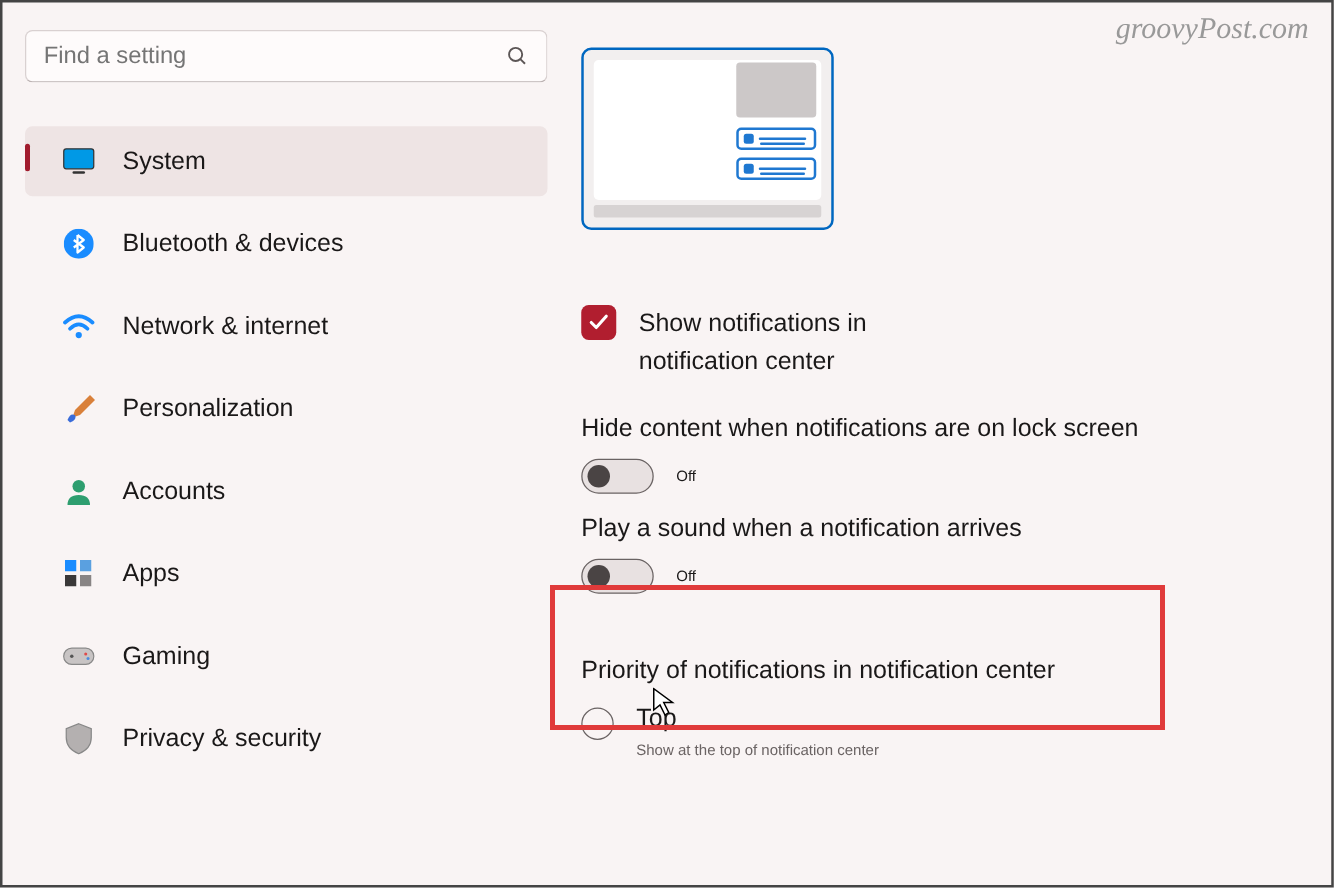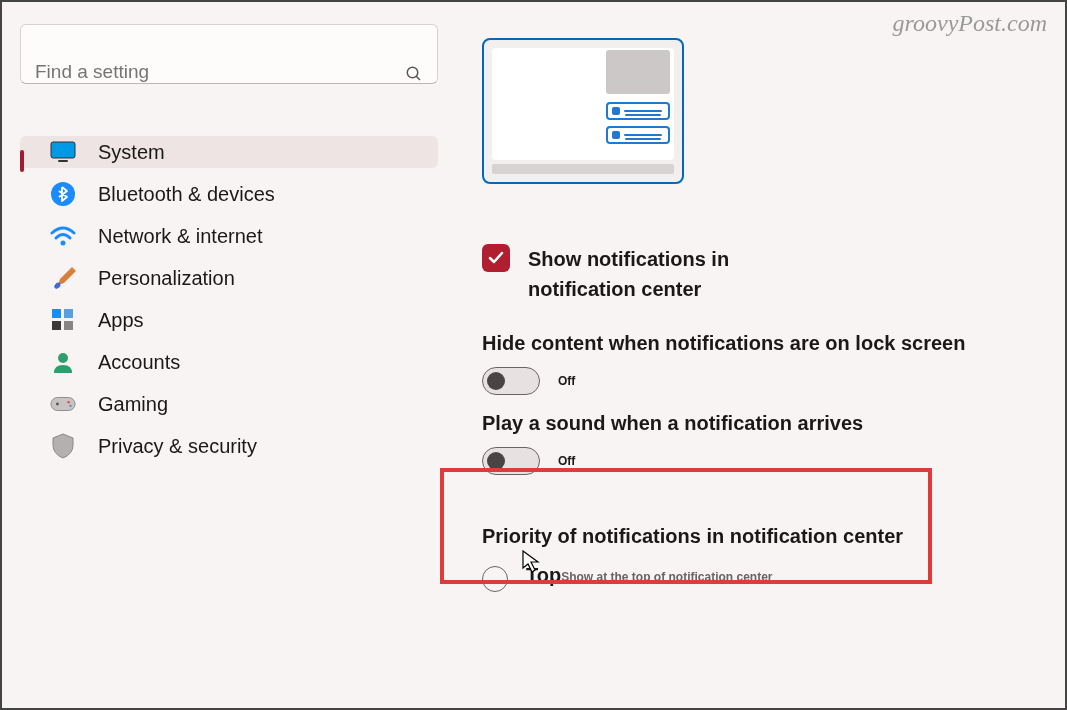--- a/index.html
+++ b/index.html
@@ -13,53 +13,53 @@
 }
 .watermark {
   position: absolute; top: 8px; right: 18px;
   font-family: Georgia, 'Times New Roman', serif;
   font-size: 24px; color: #999; font-style: italic; text-align: right;
 }
 .sidebar {
   position: absolute; left: 18px; top: 22px; width: 418px;
 }
 .search-box {
-  display: flex; align-items: flex-end;
+  display: flex; align-items: center;
   background: #fefbfb;
   border: 1px solid #d9d1d1;
   border-radius: 6px;
-  height: 60px;
+  height: 42px;
   padding: 0 14px;
-  margin-bottom: 52px;
+  margin-bottom: 35px;
   border-bottom: 1.5px solid #bdb4b4;
 }
 .search-box input {
   flex: 1; border: none; outline: none;
   font-size: 19px; color: #6c6464;
   font-family: inherit; background: transparent;
 }
 .search-box .s-icon { width: 18px; height: 18px; color:#5c5656; }
 .nav-item {
   display: flex; align-items: center;
-  height: 32px; padding-left: 30px;
+  height: 56px; padding-left: 30px;
   border-radius: 6px; cursor: pointer;
   position: relative; margin-bottom: 10px;
 }
 .nav-item.selected { background: #eee4e4; }
 .nav-item.selected::before {
   content: ""; position: absolute; left: 0; top: 14px;
   width: 4px; height: 22px; background: #a11c2e; border-radius: 3px;
 }
 .nav-item .nav-icon {
   width: 26px; height: 26px; margin-right: 22px;
   display: flex; align-items: center; justify-content: center;
 }
 .nav-item .nav-label { font-size: 20px; color: #1a1818; }
 .main {
-  position: absolute; left: 480px; top: 36px; right: 30px; font-weight: bold;
+  position: absolute; left: 463px; top: 36px; right: 30px;
 }
 
 
 .thumb {
   width: 202px; height: 146px;
   border: 2.5px solid #0067c0; border-radius: 8px;
   background: #f2efef; position: relative; overflow: hidden;
 }
 .thumb-inner {
   position: absolute; left: 8px; top: 8px; right: 8px; bottom: 22px;
@@ -108,21 +108,21 @@
 .highlight-box {
   position:absolute; border: 4px solid #e03a3a;
   pointer-events:none;
 }
 
 .radio-row { display:flex; align-items:flex-start; gap: 18px; }
 .radio {
   width: 26px; height: 26px; border-radius:50%;
   border: 1.5px solid #6a6363; flex-shrink:0; margin-top:2px;
 }
-.radio-body { display:flex; flex-direction:row; }
+.radio-body { display:flex; flex-direction:column; }
 .radio-label { font-size: 20px; color:#1a1818; }
 .radio-sub { font-size: 12px; color:#6a6363; margin-top:6px;}
 
 .cursor {
   position:absolute; width:18px; height:24px; pointer-events:none;
 }
 </style>
 </head>
 <body>
 
@@ -176,37 +176,37 @@
           <path d="M22 2 L10 14 L8 20 L14 18 L26 6 Z" fill="#d9803a"></path>
           <path d="M4 22 Q6 16 10 18 Q12 22 6 24 Z" fill="#3a6cd9"></path>
         </svg>
     </span>
     <span class="nav-label">Personalization</span>
   </div>
 
   <div class="nav-item">
     <span class="nav-icon">
       <svg width="24" height="24" viewBox="0 0 24 24">
+          <circle cx="12" cy="8" r="5" fill="#2e9e6f"></circle>
+          <path d="M3 23 Q3 15 12 15 Q21 15 21 23 Z" fill="#2e9e6f"></path>
+        </svg>
+    </span>
+    <span class="nav-label">Accounts</span>
+  </div>
+
+  <div class="nav-item">
+    <span class="nav-icon">
+      <svg width="24" height="24" viewBox="0 0 24 24">
           <rect x="1" y="1" width="9" height="9" fill="#1a8cff"></rect>
           <rect x="13" y="1" width="9" height="9" fill="#5aa0e0"></rect>
           <rect x="1" y="13" width="9" height="9" fill="#3a3838"></rect>
           <rect x="13" y="13" width="9" height="9" fill="#888484"></rect>
         </svg>
     </span>
     <span class="nav-label">Apps</span>
-  </div>
-
-  <div class="nav-item">
-    <span class="nav-icon">
-      <svg width="24" height="24" viewBox="0 0 24 24">
-          <circle cx="12" cy="8" r="5" fill="#2e9e6f"></circle>
-          <path d="M3 23 Q3 15 12 15 Q21 15 21 23 Z" fill="#2e9e6f"></path>
-        </svg>
-    </span>
-    <span class="nav-label">Accounts</span>
   </div>
 
 
   <div class="nav-item">
     <span class="nav-icon">
       <svg width="28" height="20" viewBox="0 0 28 20">
           <rect x="1" y="3" width="26" height="14" rx="7" fill="#c8c4c4" stroke="#888" stroke-width="1"></rect>
           <circle cx="8" cy="10" r="1.5" fill="#555"></circle>
           <circle cx="20" cy="8" r="1.3" fill="#e04a4a"></circle>
           <circle cx="22" cy="12" r="1.3" fill="#4a8ce0"></circle>

